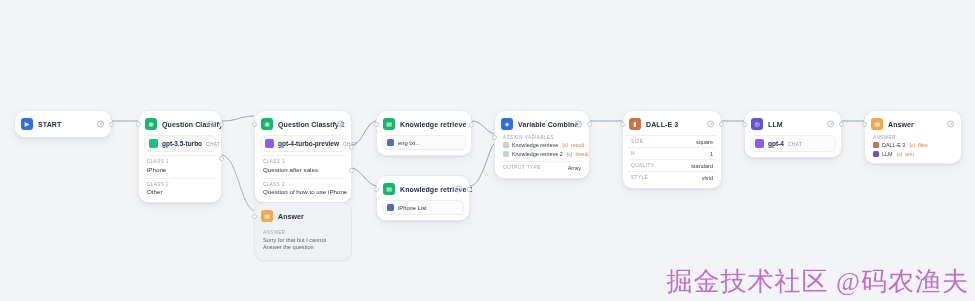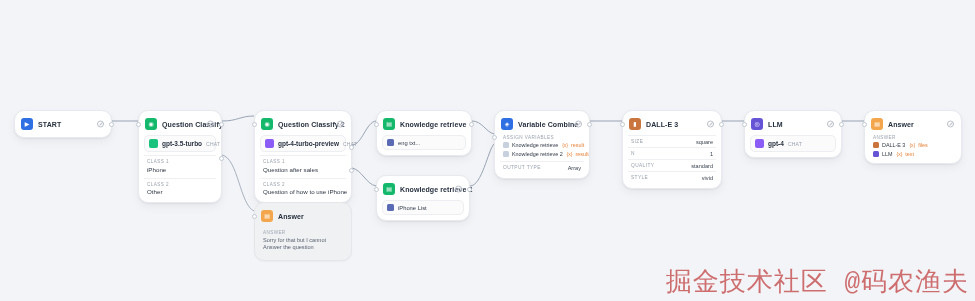--- a/index.html
+++ b/index.html
@@ -220,25 +220,25 @@
     box-sizing: border-box;
     top: 11px;
   }
   .port.left { left: -3px; }
   .port.right { right: -3px; }
   .watermark {
     position: absolute;
     right: 6px;
     bottom: 2px;
     font-size: 26px;
-    color: #b91c1c;
+    color: #a21caf;
     opacity: 0.62;
     letter-spacing: 1px;
     white-space: nowrap;
-    font-family: Liberation Mono, monospace;
+    font-family: Liberation Serif, serif;
   }
   .watermark-sub {
     position: absolute;
     right: 14px;
     bottom: 0px;
     font-size: 15px;
     color: #b4bcc8;
     opacity: 0.5;
     white-space: nowrap;
     font-family: "DejaVu Sans", sans-serif;

